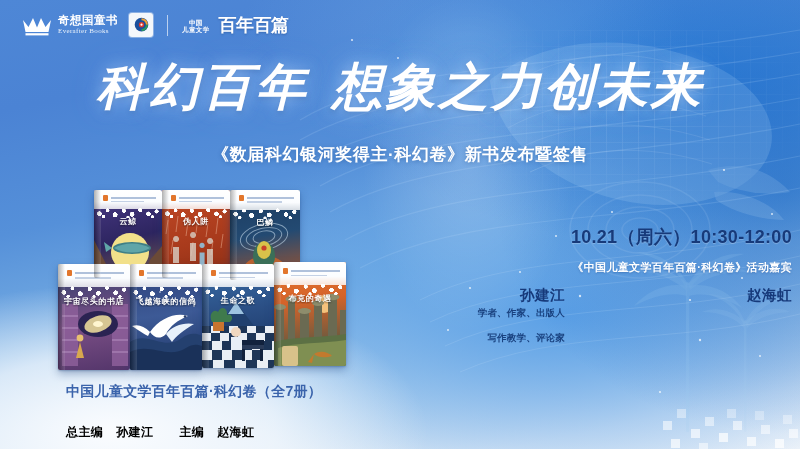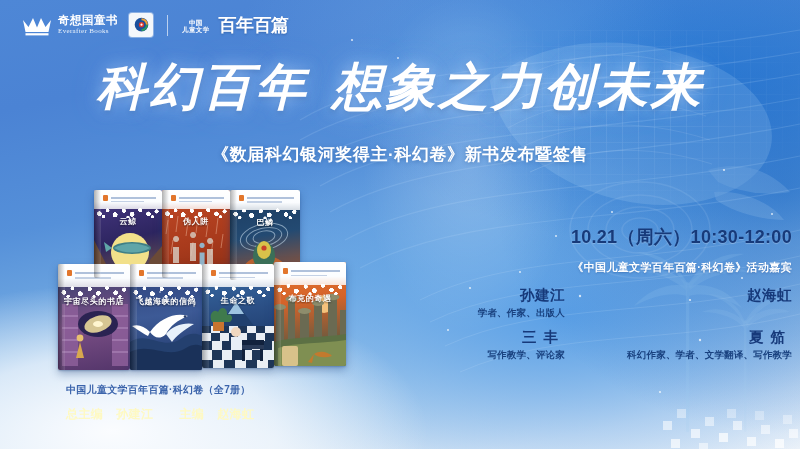--- a/index.html
+++ b/index.html
@@ -162,26 +162,26 @@
   }
   .more-guests {
     position: absolute; left: 600px; top: 373px; z-index: 6;
     font-size: 11px; font-weight: 700; color: #2050a0;
     letter-spacing: .3px; white-space: nowrap;
   }
 
   
   .caption { position: absolute; left: 66px; top: 383px; z-index: 6; }
   .caption-line1 {
-    font-size: 10px; color: #3a63ab; font-weight: 700;
+    font-size: 14px; color: #3a63ab; font-weight: 700;
     letter-spacing: .3px; white-space: nowrap;
   }
   .caption-line2 {
-    margin-top: 9px;
-    font-size: 12px; color: #fef9c3; font-weight: 700;
+    margin-top: 23px;
+    font-size: 12px; color: #000000; font-weight: 700;
     letter-spacing: .4px; white-space: nowrap;
   }
   .caption-line2 .sp { display: inline-block; width: 13px; }
 
   
   .books { position: absolute; left: 58px; top: 186px; width: 270px; height: 190px; z-index: 5; }
   .book {
     position: absolute;
     border-radius: 2px;
     overflow: hidden;
@@ -647,26 +647,21 @@
 
     <div class="guest-grid">
       <div>
         <div class="guest-name">孙建江</div>
         <div class="guest-role">学者、作家、出版人</div>
       </div>
       <div>
         <div class="guest-name">赵海虹</div>
       </div>
       <div>
-        <div class="guest-name spaced">三丰</div>
         <div class="guest-role">写作教学、评论家</div>
-      </div>
-      <div>
-        <div class="guest-name spaced">夏笳</div>
-        <div class="guest-role">科幻作家、学者、文学翻译、写作教学</div>
       </div>
     </div>
   </div>
 
 
   <div class="caption">
     <div class="caption-line1">中国儿童文学百年百篇·科幻卷（全7册）</div>
     <div class="caption-line2">
       <span>总主编</span><span class="sp"></span><span>孙建江</span><span class="sp"></span><span class="sp"></span><span>主编</span><span class="sp"></span><span>赵海虹</span>
     </div>

